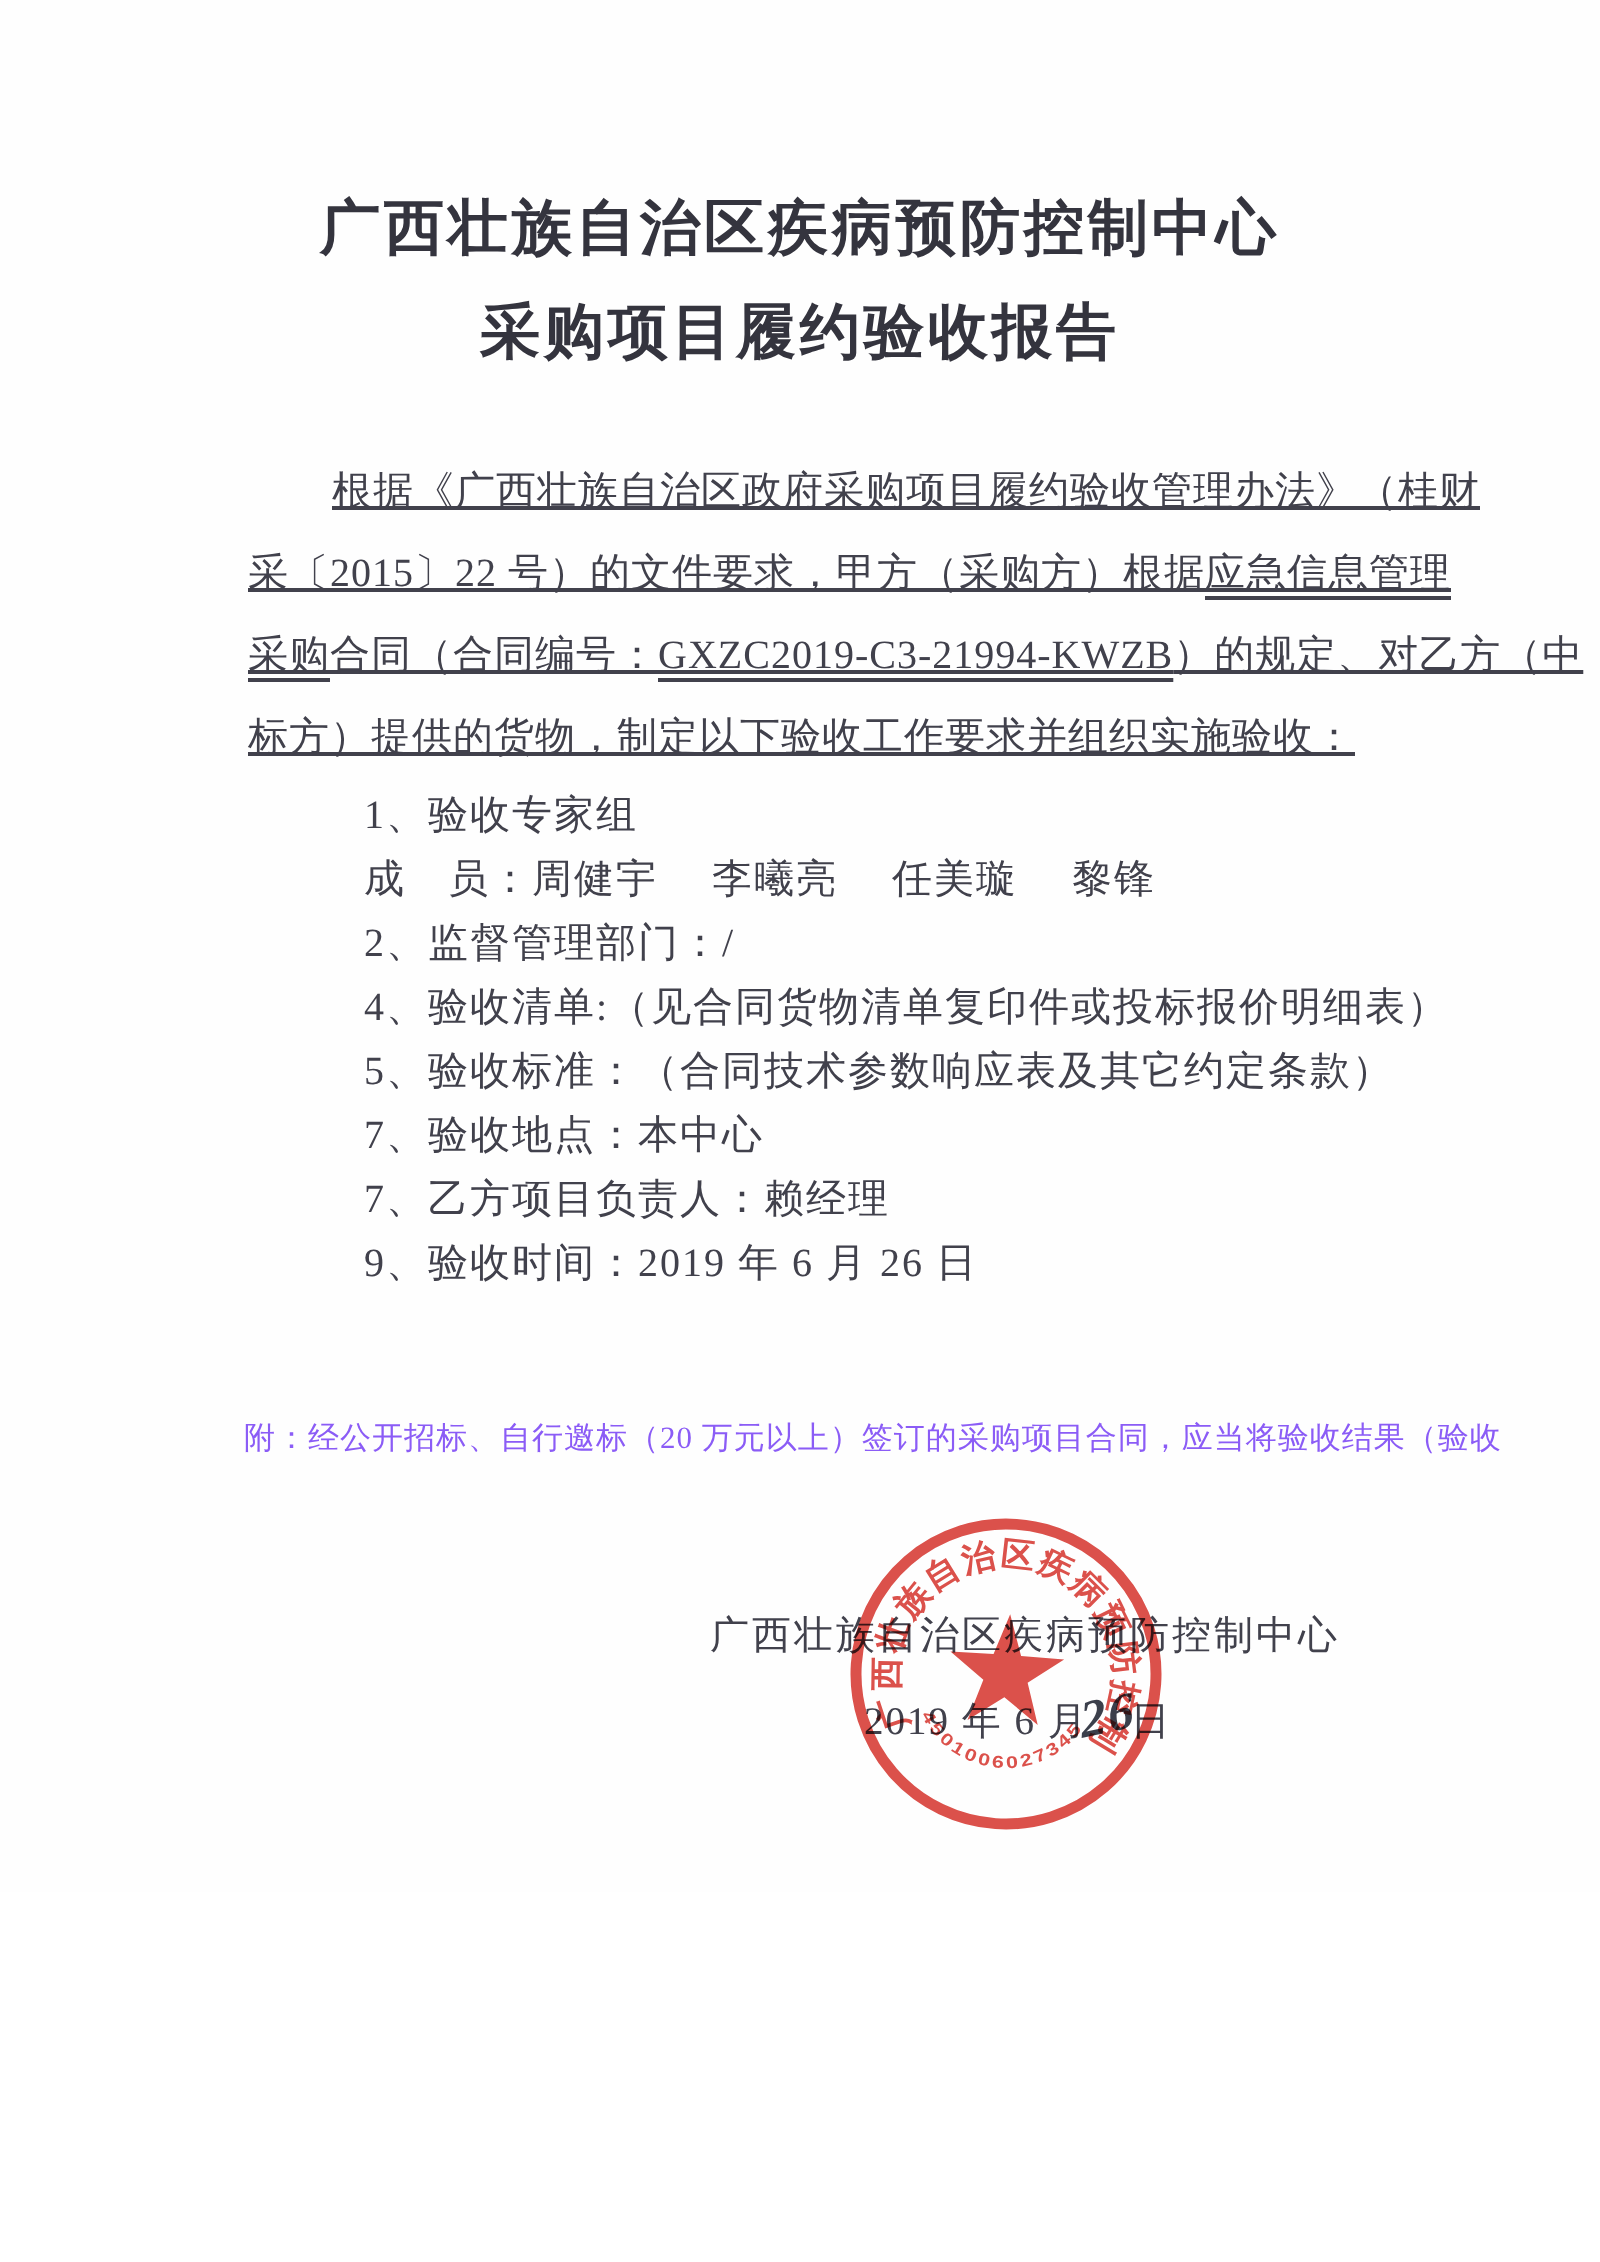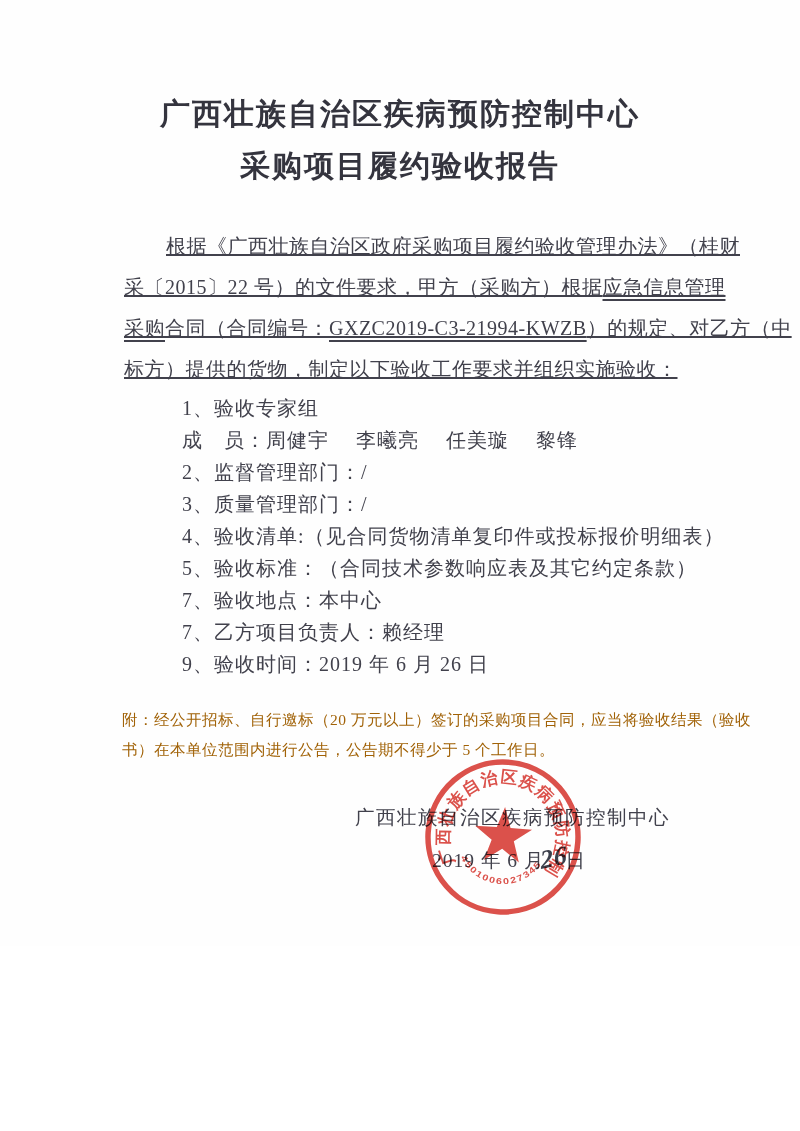--- a/index.html
+++ b/index.html
@@ -16,21 +16,21 @@
   #title1{top:94px;}
   #title2{top:146px;}
   .intro{position:absolute;left:124px;top:226px;width:572px;font-size:20px;}
   .intro .ln{height:41px;line-height:41px;white-space:nowrap;letter-spacing:0.5px;text-decoration:underline;}
   .intro .indent{padding-left:42px;}
   .ul{text-decoration:underline;text-underline-offset:5px;}
   .checklist{position:absolute;left:182px;top:392px;font-size:20px;}
   .checklist .li{height:32px;line-height:32px;white-space:nowrap;letter-spacing:1px;}
   .note{
     position:absolute;left:122px;top:705px;width:582px;
-    font-size:15.5px;line-height:30px;letter-spacing:0.5px;color:#a16207;
+    font-size:15.5px;line-height:30px;letter-spacing:0.5px;color:#8b5cf6;
   }
   .note .ln{white-space:nowrap;}
   .sig-org{
     position:absolute;left:355px;top:804px;font-size:19.5px;
     letter-spacing:1.5px;white-space:nowrap;
   }
   .sig-date{
     position:absolute;left:432px;top:844px;font-size:19.5px;
     letter-spacing:1px;white-space:nowrap;
   }
@@ -57,31 +57,29 @@
     <div class="ln indent"><span>根据《广西壮族自治区政府采购项目履约验收管理办法》（桂财</span></div>
     <div class="ln"><span>采〔2015〕22 号）的文件要求，甲方（采购方）根据</span><span class="ul">应急信息管理</span></div>
     <div class="ln"><span class="ul">采购</span><span>合同（合同编号：</span><span class="ul">GXZC2019-C3-21994-KWZB</span><span>）的规定、对乙方（中</span></div>
     <div class="ln"><span>标方）提供的货物，制定以下验收工作要求并组织实施验收：</span></div>
   </div>
 
   <div class="checklist">
     <div class="li">1、验收专家组</div>
     <div class="li">成　员：周健宇　 李曦亮　 任美璇　 黎锋</div>
     <div class="li">2、监督管理部门：/</div>
-    <div class="li">3、质量管理部门：/</div>
     <div class="li">4、验收清单:（见合同货物清单复印件或投标报价明细表）</div>
     <div class="li">5、验收标准：（合同技术参数响应表及其它约定条款）</div>
     <div class="li">7、验收地点：本中心</div>
     <div class="li">7、乙方项目负责人：赖经理</div>
     <div class="li">9、验收时间：2019 年 6 月 26 日</div>
   </div>
 
   <div class="note">
     <div class="ln">附：经公开招标、自行邀标（20 万元以上）签订的采购项目合同，应当将验收结果（验收</div>
-    <div class="ln">书）在本单位范围内进行公告，公告期不得少于 5 个工作日。</div>
   </div>
 
   <div class="sig-org">广西壮族自治区疾病预防控制中心</div>
 
   <div class="sig-date"><span>2019 年 6 月</span><span class="hand">26</span><span>日</span></div>
 
   <svg class="seal" viewBox="0 0 160 160" width="160" height="160" aria-hidden="true">
     <defs>
       <path id="sealArcTop" d="M 35.2 110.2 A 54 54 0 1 1 124.8 110.2" fill="none"></path>
       <path id="sealArcBottom" d="M 37.4 99.9 A 47 47 0 0 0 122.6 99.9" fill="none"></path>

